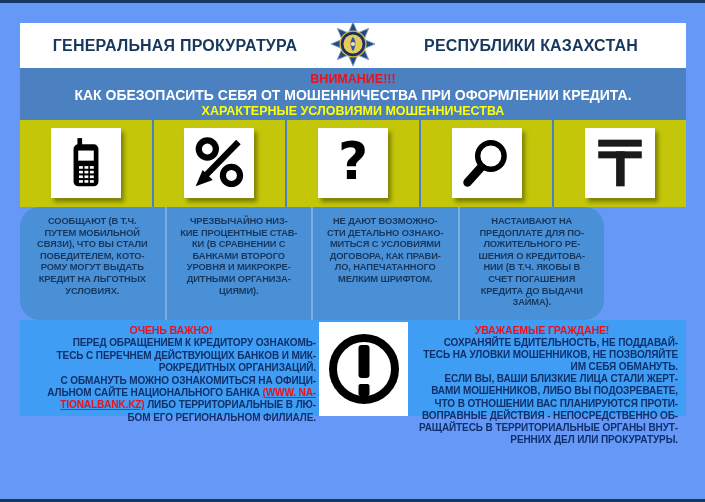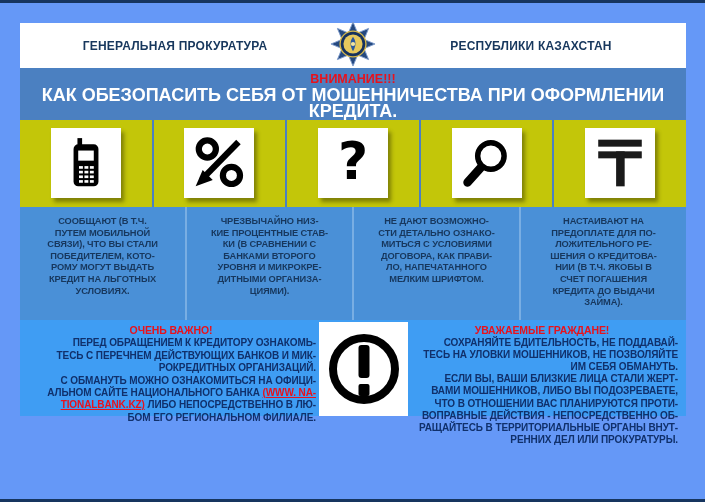--- a/index.html
+++ b/index.html
@@ -6,49 +6,49 @@
   .poster{
     position:relative;width:705px;height:502px;background:#6598f7;
     font-family:"Liberation Sans",sans-serif;font-weight:bold;overflow:hidden;
   }
   .edge{position:absolute;left:0;width:705px;height:3px;background:#16355f;}
   .edge.top{top:0}.edge.bottom{bottom:0}
 
   
   .header{
     position:absolute;left:20px;top:23px;width:666px;height:45px;background:#ffffff;
-    display:flex;align-items:center;color:#17375d;font-size:12px;letter-spacing:.2px;
+    display:flex;align-items:center;color:#17375d;font-size:16px;letter-spacing:.2px;
   }
   .org{flex:1;text-align:center;white-space:nowrap;}
   .emblem{width:46px;height:50px;margin-top:-4px;flex:0 0 auto;}
 
   
   .attention{
     position:absolute;left:20px;top:68px;width:666px;height:64px;background:#4b80c1;
     text-align:center;color:#fff;
   }
   .alert{margin-top:3px;color:#e8121c;font-size:12.5px;line-height:16px;}
-  .atitle{font-size:18px;line-height:16px;}
+  .atitle{font-size:14px;line-height:16px;}
   .asub{color:#ffff00;font-size:12.5px;line-height:16px;}
 
   
   .icon-band{
     position:absolute;left:20px;top:120px;width:666px;height:87px;background:#c3c609;display:flex;
   }
   .icon-cell{flex:1;display:flex;justify-content:center;align-items:flex-start;
     padding-top:8px;border-right:2px solid #4b80c1;}
   .icon-cell:last-child{border-right:none;}
   .white-sq{width:70px;height:70px;background:#fff;box-shadow:3px 4px 4px rgba(45,45,0,.45);
     display:flex;align-items:center;justify-content:center;}
   .qmark{font-family:"DejaVu Sans",sans-serif;font-weight:bold;font-size:52px;color:#000;
     line-height:1;margin-top:-4px;}
 
   
   .text-band{
-    position:absolute;left:20px;top:207px;width:666px;height:113px;background:#4a90d7;display:flex;
+    position:absolute;left:20px;top:207px;width:584px;height:113px;background:#4a90d7;display:flex;border-radius:20px;
   }
   .text-cell{flex:1;padding:9px 5px 0;border-right:2px solid #79aee3;color:#17375d;
     font-size:9.3px;line-height:11.6px;text-align:center;white-space:pre-line;letter-spacing:-.1px;}
   .text-cell:last-child{border-right:none;}
 
   
   .bottom-strip{
     position:absolute;left:20px;top:320px;width:666px;height:96px;background:#3f9df3;color:#10306b;
   }
   .note{position:absolute;top:4px;font-size:10px;line-height:12.4px;letter-spacing:-.1px;}
@@ -179,21 +179,21 @@
   </div>
 
   <div class="bottom-strip">
     <div class="note left">
       <div class="ntitle">ОЧЕНЬ ВАЖНО!</div>
       <p>ПЕРЕД ОБРАЩЕНИЕМ К КРЕДИТОРУ ОЗНАКОМЬ-
 ТЕСЬ С ПЕРЕЧНЕМ ДЕЙСТВУЮЩИХ БАНКОВ И МИК-
 РОКРЕДИТНЫХ ОРГАНИЗАЦИЙ.</p>
       <p><span>С ОБМАНУТЬ МОЖНО ОЗНАКОМИТЬСЯ НА ОФИЦИ-
 АЛЬНОМ САЙТЕ НАЦИОНАЛЬНОГО БАНКА </span><span class="link">(WWW. NA-
-TIONALBANK.KZ)</span><span> ЛИБО НЕПОСРЕДСТВЕННО В ЛЮ-
+TIONALBANK.KZ)</span><span> ЛИБО ТЕРРИТОРИАЛЬНЫЕ В ЛЮ-
 БОМ ЕГО РЕГИОНАЛЬНОМ ФИЛИАЛЕ.</span></p>
     </div>
 
     <div class="warn-square">
       <svg width="80" height="86" viewBox="0 0 80 86">
         <circle cx="40" cy="43" r="31" fill="none" stroke="#000" stroke-width="8"></circle>
         <rect x="34.5" y="19" width="11" height="33" rx="3" fill="#000"></rect>
         <rect x="34.5" y="58" width="11" height="12" rx="2" fill="#000"></rect>
       </svg>
     </div>

